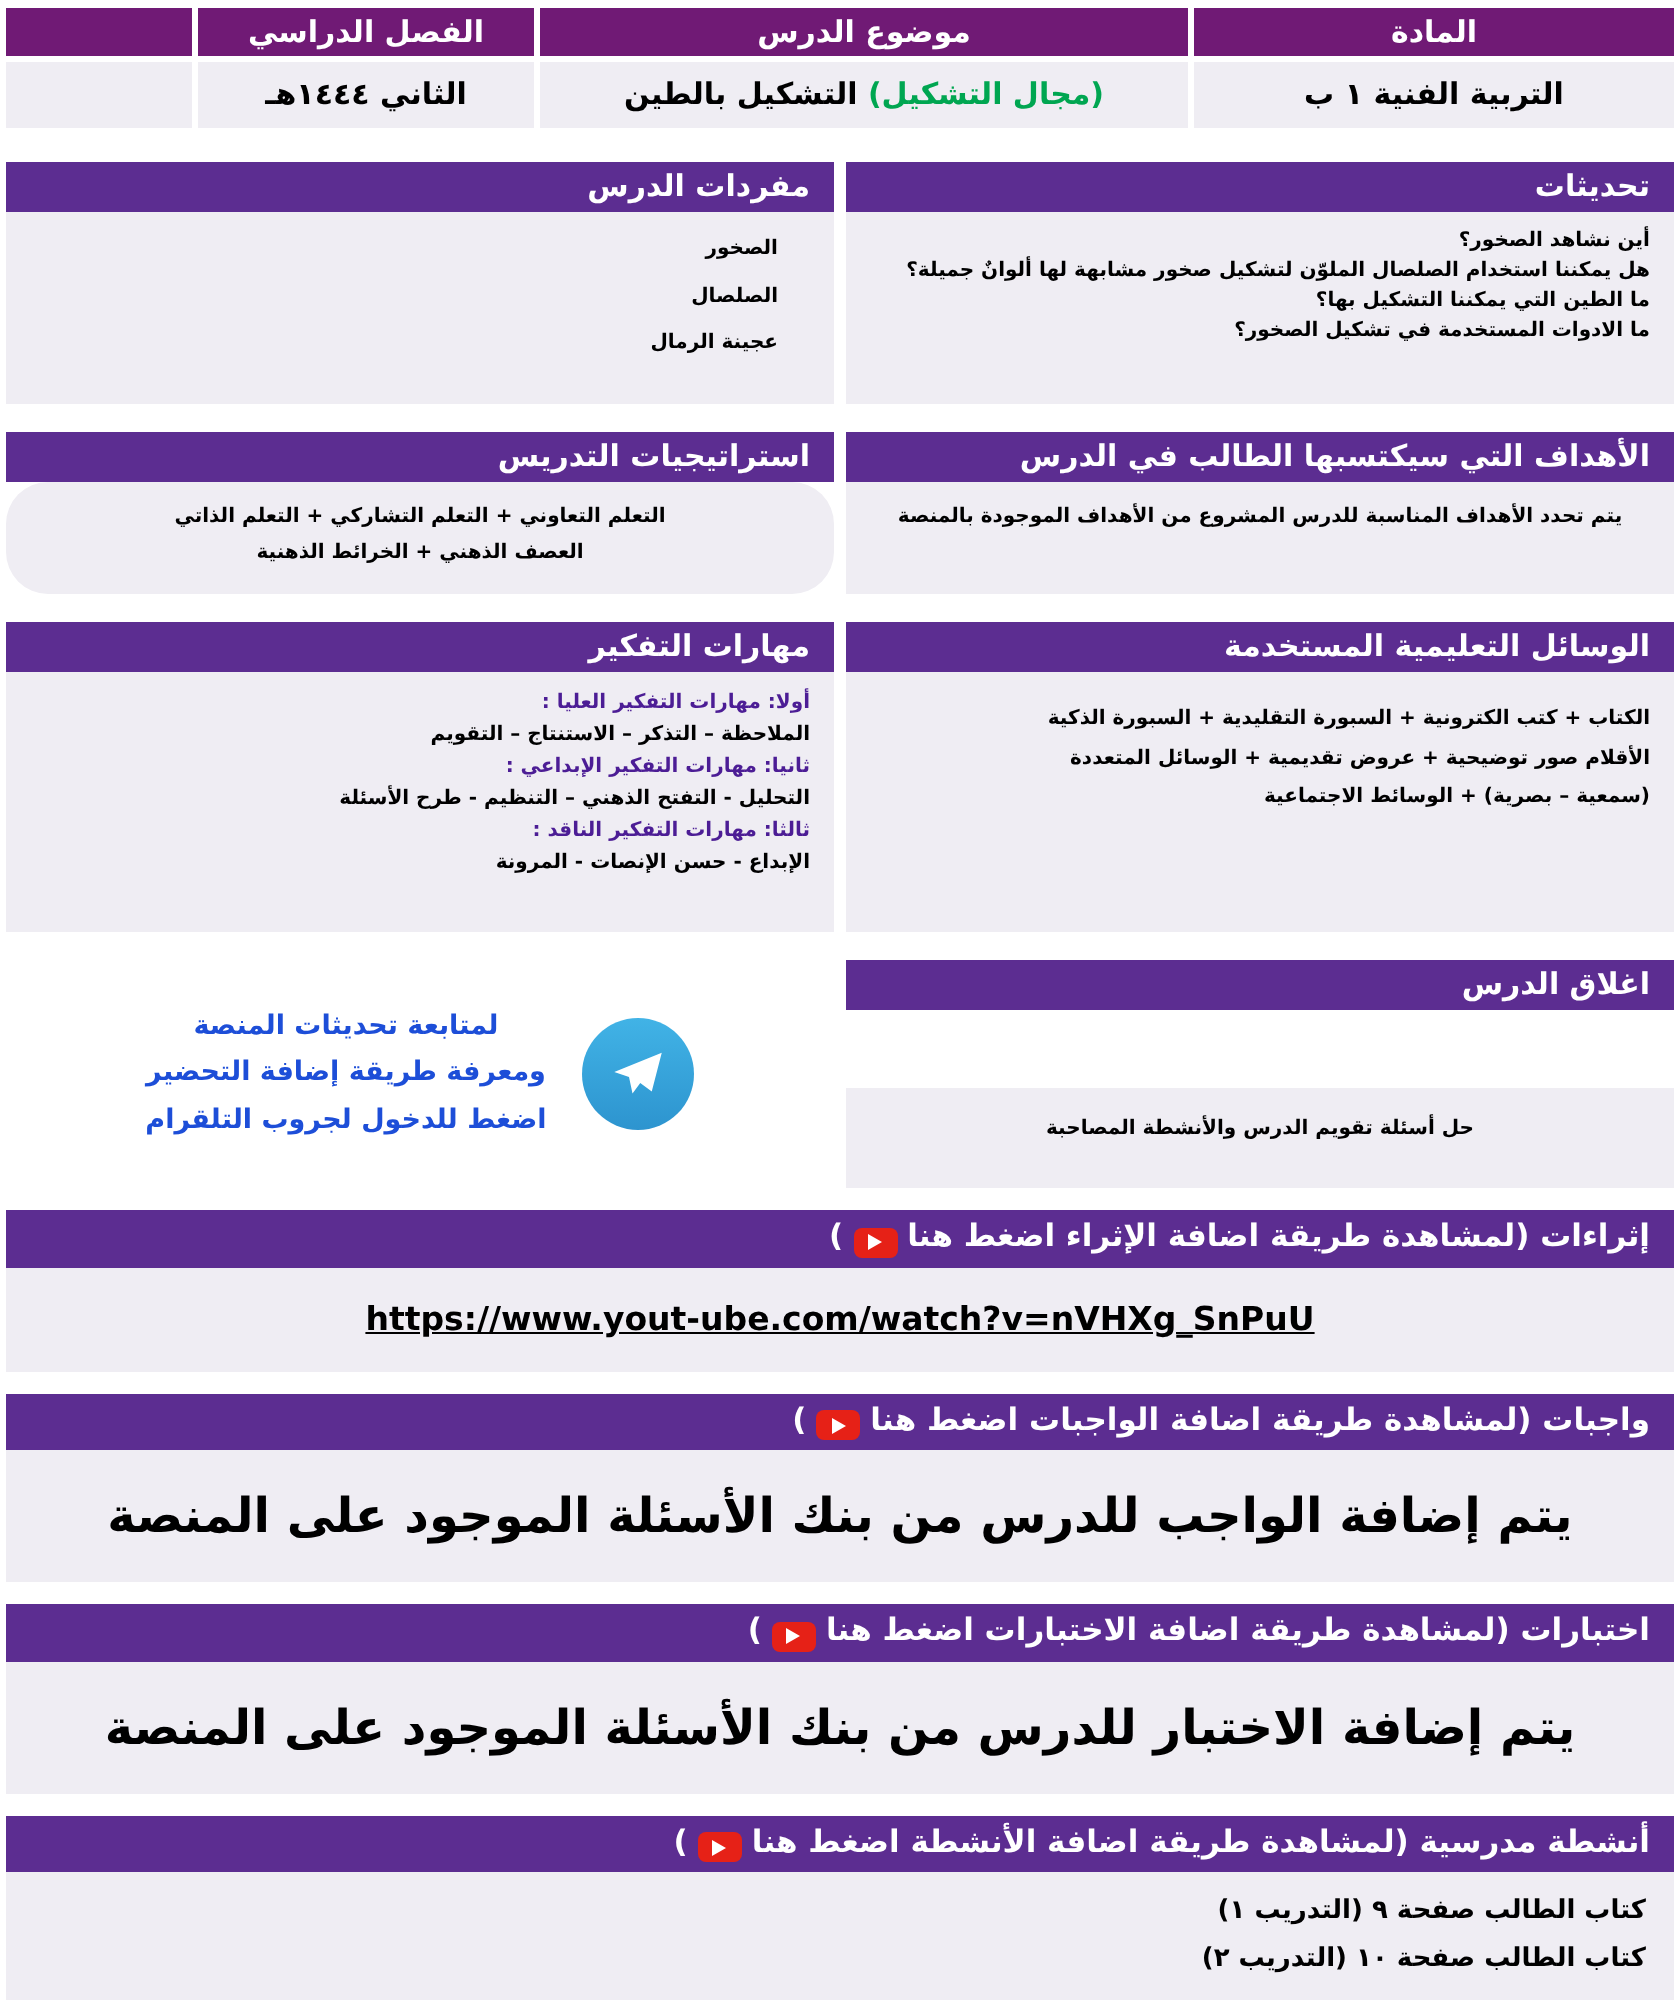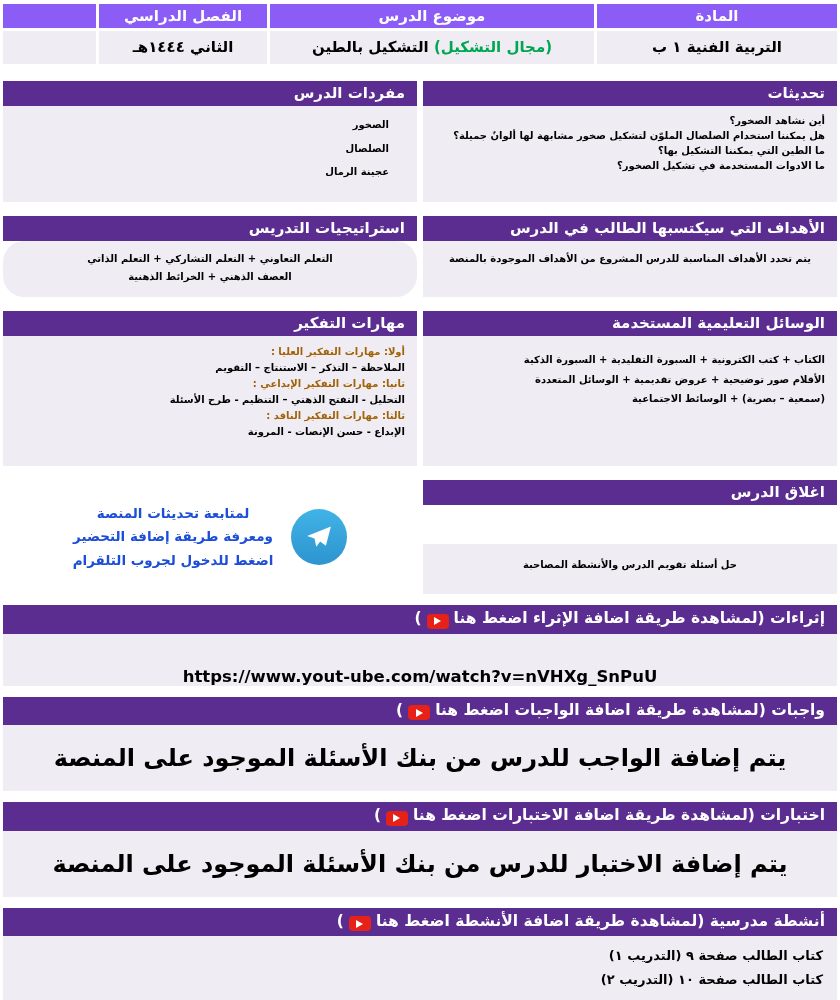--- a/index.html
+++ b/index.html
@@ -7,21 +7,21 @@
   body {
     background: #ffffff;
     font-family: "DejaVu Sans", sans-serif;
     direction: rtl;
     padding: 4px 3px 0 3px;
     color: #000;
   }
 
   
   .toptable { display: grid; grid-template-columns: 240px 324px 168px 1fr; gap: 3px; }
-  .cell-h { background: #8b5cf6; color: #fff; font-weight: bold; font-size: 15px;
+  .cell-h { background: #701a75; color: #fff; font-weight: bold; font-size: 15px;
             text-align: center; padding: 3px 2px; height: 24px; }
   .cell-v { background: #efedf3; font-weight: bold; font-size: 15px;
             text-align: center; padding: 7px 2px; height: 33px; }
   .green { color: #00a651; }
 
   
   .row { display: flex; gap: 6px; margin-top: 14px; align-items: stretch; }
   .row.first { margin-top: 17px; }
   .sec { flex: 1 1 0; display: flex; flex-direction: column; }
   .sec-h { background: #5c2d91; color: #fff; font-weight: bold; font-size: 15px;
@@ -30,21 +30,21 @@
            padding: 7px 12px; }
   .align-right { text-align: right; }
   .align-center { text-align: center; }
   .warmup-b { min-height: 96px; line-height: 1.5; }
   .vocab-b  { min-height: 96px; line-height: 2.35; padding-right: 28px; }
   .obj-b    { min-height: 56px; line-height: 1.65; padding-top: 10px; }
   .strat-b  { min-height: 56px; line-height: 1.75; padding-top: 9px; border-radius: 21px; }
   .aids-b   { min-height: 130px; line-height: 1.95; padding-top: 14px; }
   .think-b  { min-height: 130px; line-height: 1.6; padding-top: 8px; }
   .close-b  { min-height: 50px; padding-top: 15px; margin-top: 39px; }
-  .t-red { color: #a16207; }
+  .t-red { color: #4c1d95; }
 
   
   .tg-block { flex: 1 1 0; background: #ffffff; display: flex; align-items: center;
               justify-content: center; gap: 18px; min-height: 72px; cursor: pointer; }
   .tg-circle { width: 56px; height: 56px; border-radius: 50%; flex: 0 0 auto;
                background: linear-gradient(180deg, #41b3e6 0%, #2d94cf 100%);
                display: flex; align-items: center; justify-content: center; }
   .tg-text { color: #1d4ed8; font-weight: bold; font-size: 13.5px;
              text-align: center; line-height: 1.75; }
 
@@ -52,21 +52,21 @@
   .fw { margin-top: 11px; }
   .fw-h { background: #5c2d91; color: #fff; font-weight: bold; font-size: 15.5px;
           padding: 4px 12px 5px; text-align: right; cursor: pointer; }
   .fw-b { background: #efedf3; font-weight: bold; }
   .yt-icon { display: inline-flex; align-items: center; justify-content: center;
              width: 22px; height: 15px; background: #e62117; border-radius: 4px;
              margin: 0 5px; vertical-align: -2px; }
   .yt-icon::after { content: ""; display: block; width: 0; height: 0;
                     border-style: solid; border-width: 4px 0 4px 7px;
                     border-color: transparent transparent transparent #ffffff; }
-  .url-b { min-height: 52px; display: flex; align-items: flex-end; justify-content: center; }
+  .url-b { min-height: 52px; display: flex; align-items: center; justify-content: center; text-decoration: underline; }
   .url-text { direction: ltr; unicode-bidi: isolate; font-size: 16.5px; cursor: pointer; }
   .big-b { min-height: 66px; display: flex; align-items: center; justify-content: center;
            font-size: 24px; text-align: center; padding: 6px 14px; }
   .acts-b { min-height: 80px; font-size: 13px; line-height: 1.85;
             padding: 8px 14px; text-align: right; }
 </style>
 </head>
 <body>
 
 <div class="toptable">

